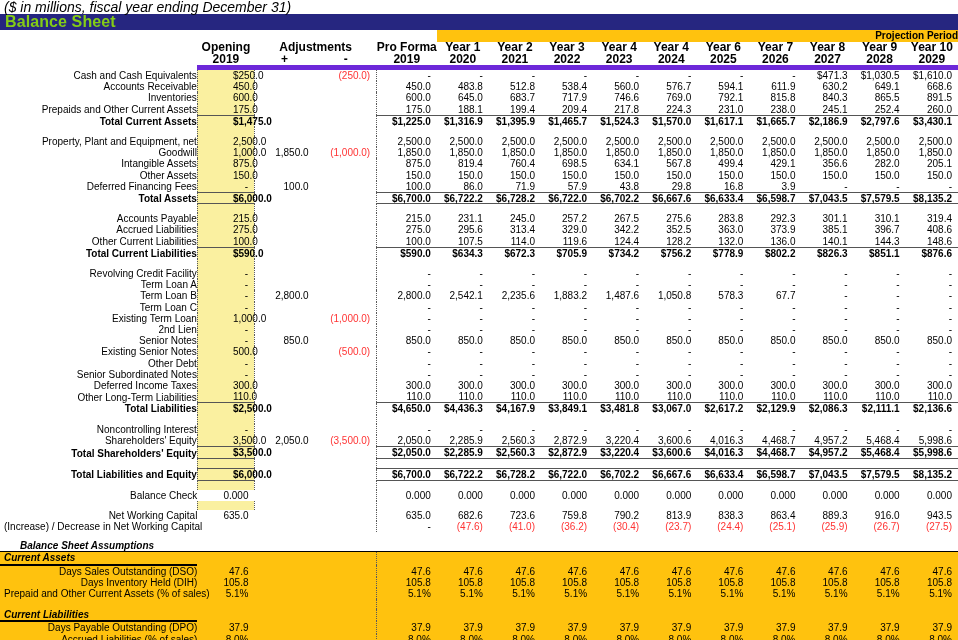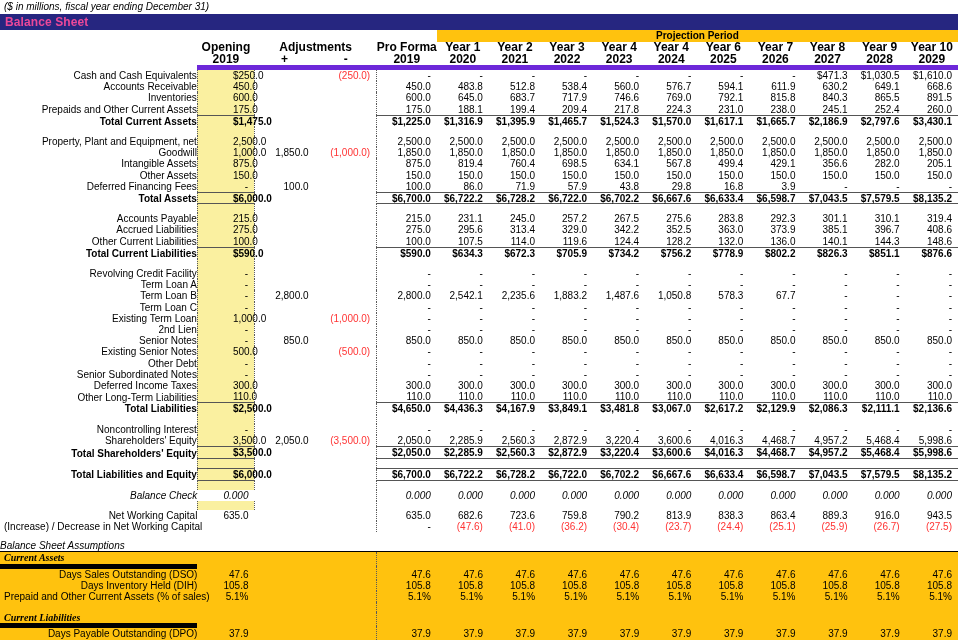--- a/index.html
+++ b/index.html
@@ -5,42 +5,42 @@
   html,body{margin:0;padding:0;}
   body{
     width:958px;height:640px;overflow:hidden;background:#ffffff;
     font-family:"Liberation Sans","DejaVu Sans",sans-serif;
     font-size:10px;color:#000;
     -webkit-font-smoothing:antialiased;
   }
   #sheet{position:relative;width:958px;height:640px;}
 
   .caption{
-    font-style:italic;font-size:10px;padding:1px 4px 1px 4px;height:12px;line-height:12px;
+    font-style:italic;font-size:14px;padding:1px 4px 1px 4px;height:12px;line-height:12px;
   }
   .titlebar{
-    background:#262680;color:#ec4899;font-weight:bold;font-size:12px;
+    background:#262680;color:#84cc16;font-weight:bold;font-size:16px;
     height:16px;line-height:16px;padding-left:5px;letter-spacing:.1px;
   }
 
   table{border-collapse:collapse;table-layout:fixed;width:958px;}
   td{padding:0;vertical-align:bottom;font-size:10px;line-height:11.2px;white-space:nowrap;}
 
   
   col.lbl{width:197px;}
   col.open{width:57px;}
   col.adjp{width:60px;}
   col.adjm{width:62px;}
   col.pf{width:60px;}
   col.yr{width:52px;}
 
   .lblcell{padding-left:4px;text-align:right;}
   .num{text-align:right;padding-right:6px;}
   .neg{color:#ff3333;}
-  .ital{font-style:italic;}
+  .ital{}
   .bold{font-weight:bold;}
 
   
   .inputcol{background:#faf0a0;}
   .dotL{border-left:1px dotted #5a5a5a;}
   .dotR{border-right:1px dotted #5a5a5a;padding-left:35px;}
 
   .rowh{height:11.2px;}
 
   
@@ -48,33 +48,33 @@
   .dblline{
     border-top:1px solid #555;
     box-shadow:inset 0 -3px 0 -2px #555;
   }
   .ulcell{border-bottom:1px solid #555;}
 
   .spacer{height:9px;}
   .spacer td{height:9px;}
 
   .projhdr{
-    background:#ffc20e;text-align:center;font-weight:bold;font-size:10px;
+    background:#ffc20e;text-align:right;font-weight:bold;font-size:10px;
     height:12px;line-height:12px;color:#000;
   }
   .hdrlbl{text-align:center;font-weight:bold;font-size:12px;line-height:11.5px;}
   .hdrline{border-bottom:5px solid #6d28d9;}
 
   .indent{padding-left:16px;}
 
   
   .assump{background:#ffc20e;}
-  .assumpTitle{font-weight:normal;font-style:italic;padding-left:0;}
+  .assumpTitle{font-weight:bold;font-style:italic;padding-left:20px;}
   .secthead{font-weight:bold;font-style:italic;padding-left:4px;}
-  .sectrule{border-bottom:5px solid #000000;font-family:Liberation Serif, serif;}
+  .sectrule{border-bottom:2px solid #000000;}
   .abox-top{border-top:1px solid #000;}
   .abox-bot{border-bottom:1px solid #000;}
 </style>
 </head>
 <body>
 
 <div id="sheet">
 
   <div class="caption">($ in millions, fiscal year ending December 31)</div>
   <div class="titlebar">Balance Sheet</div>

